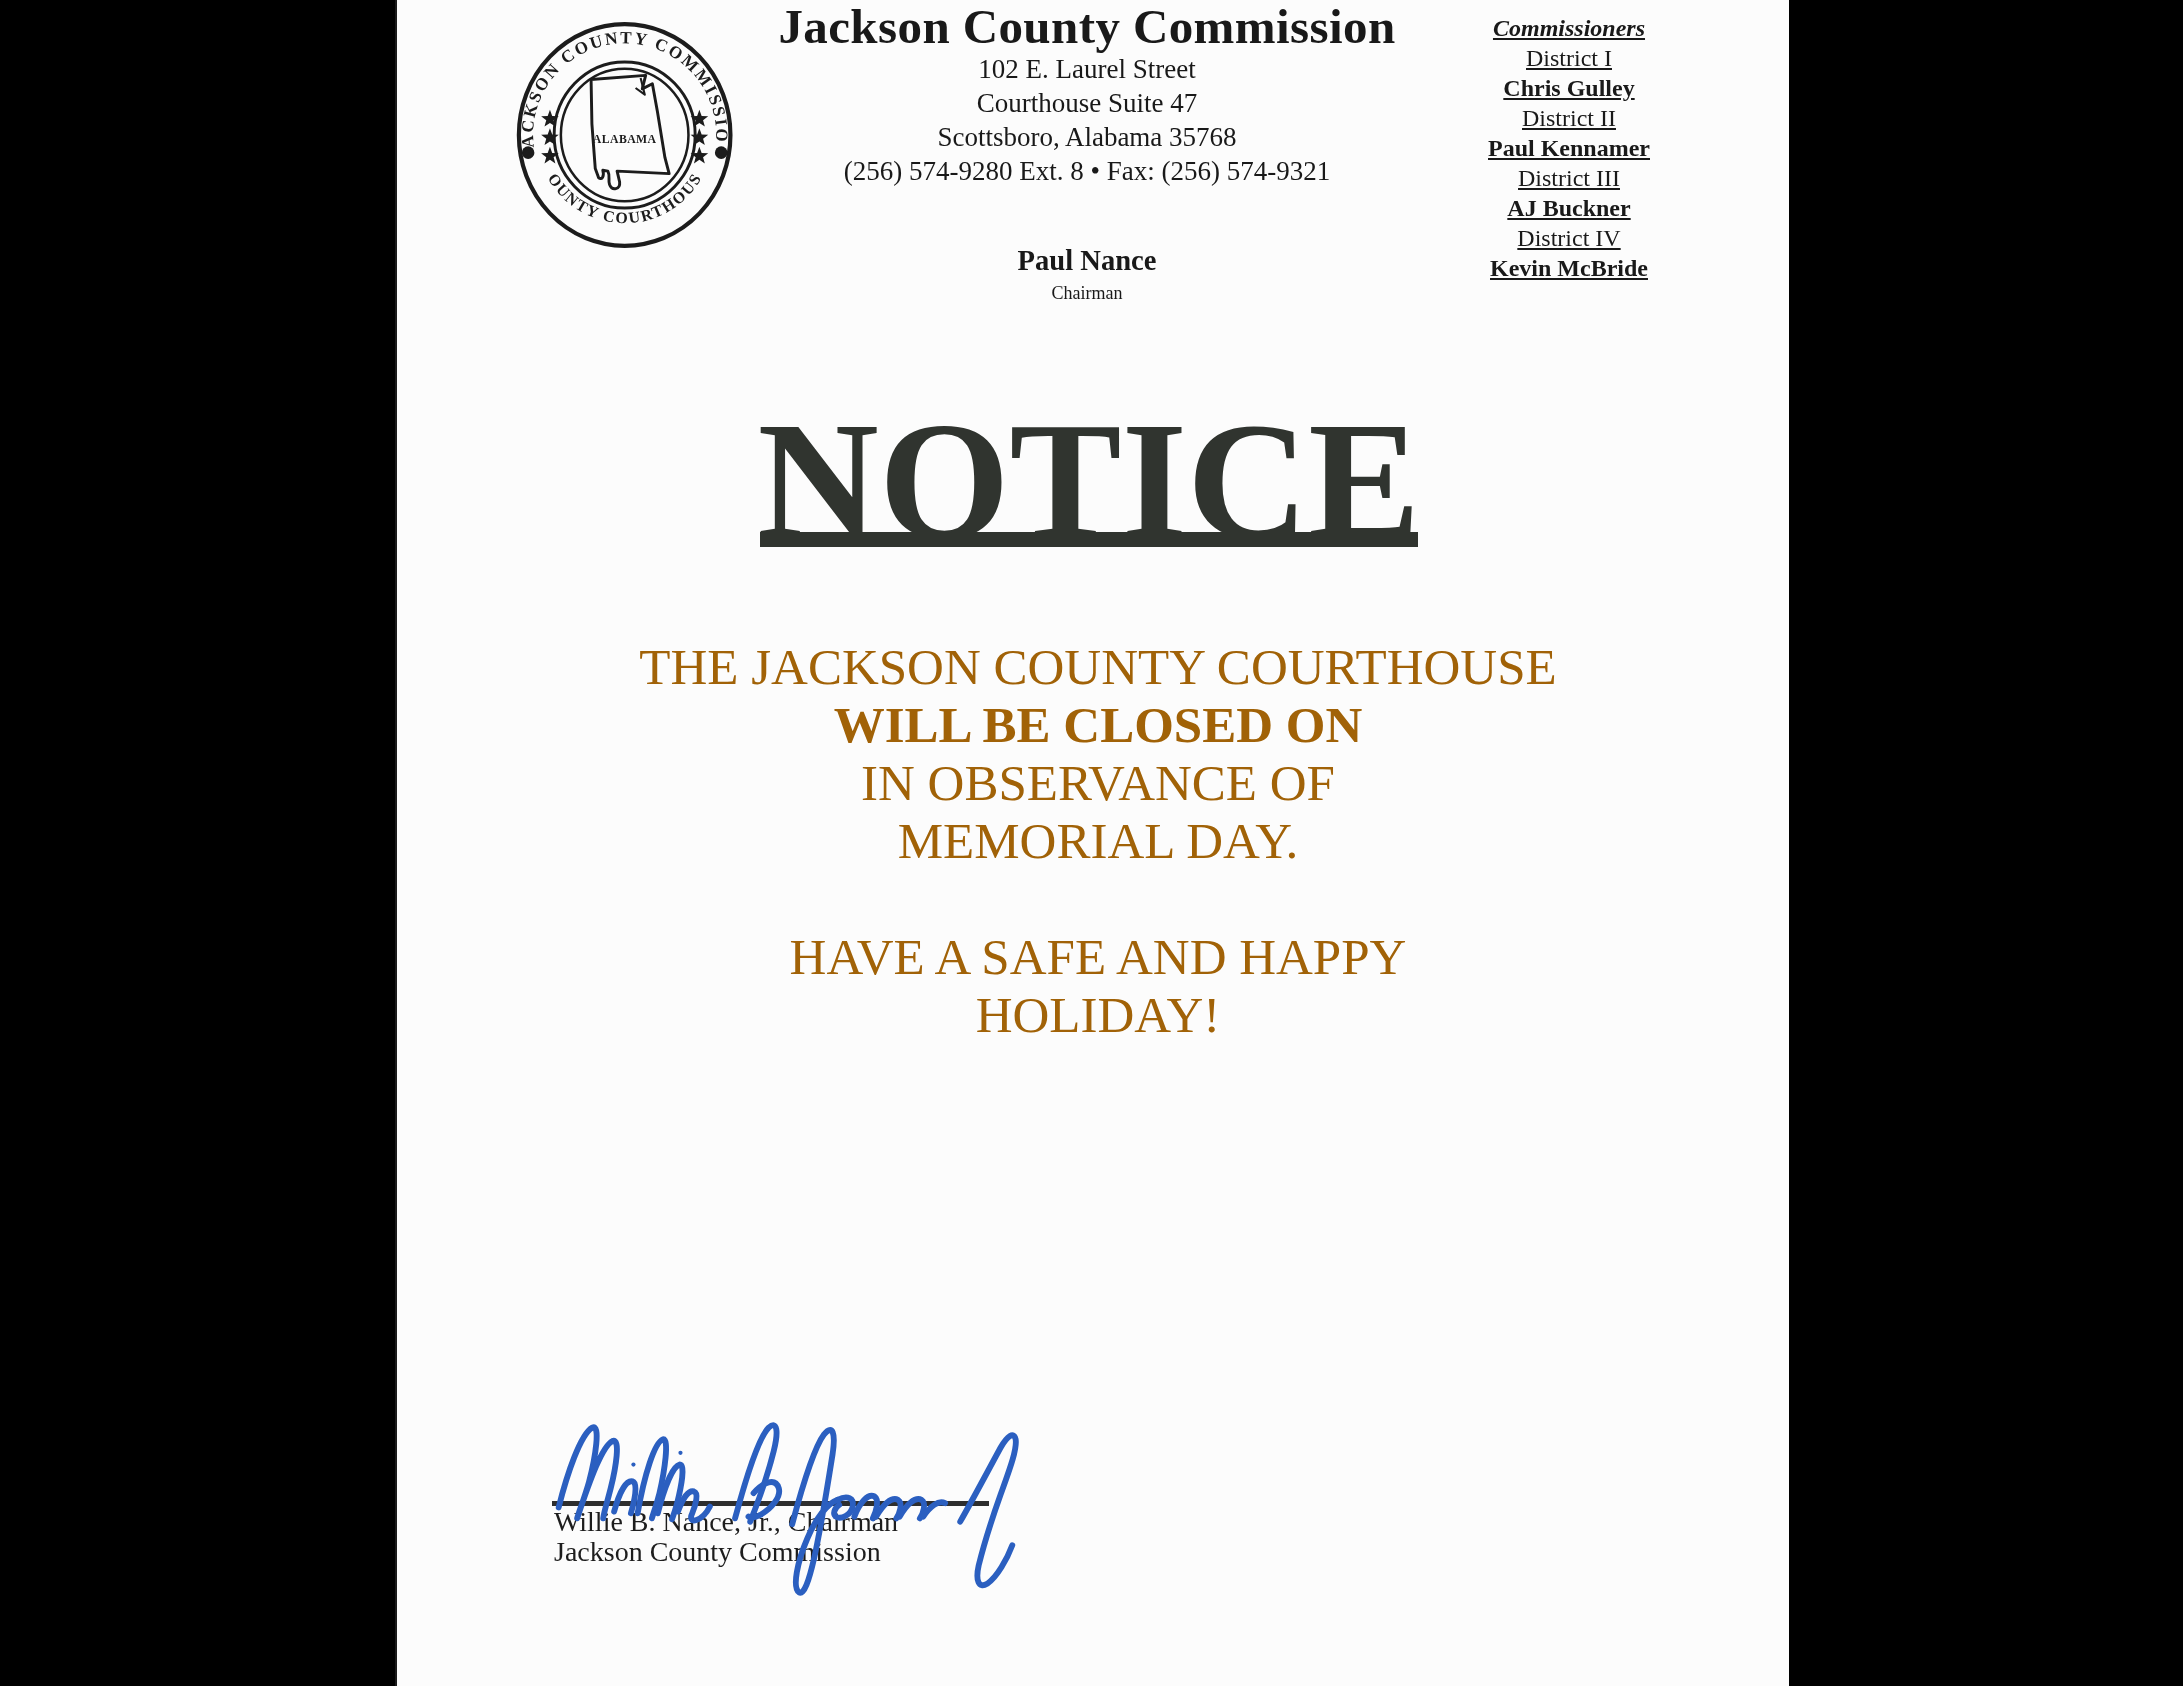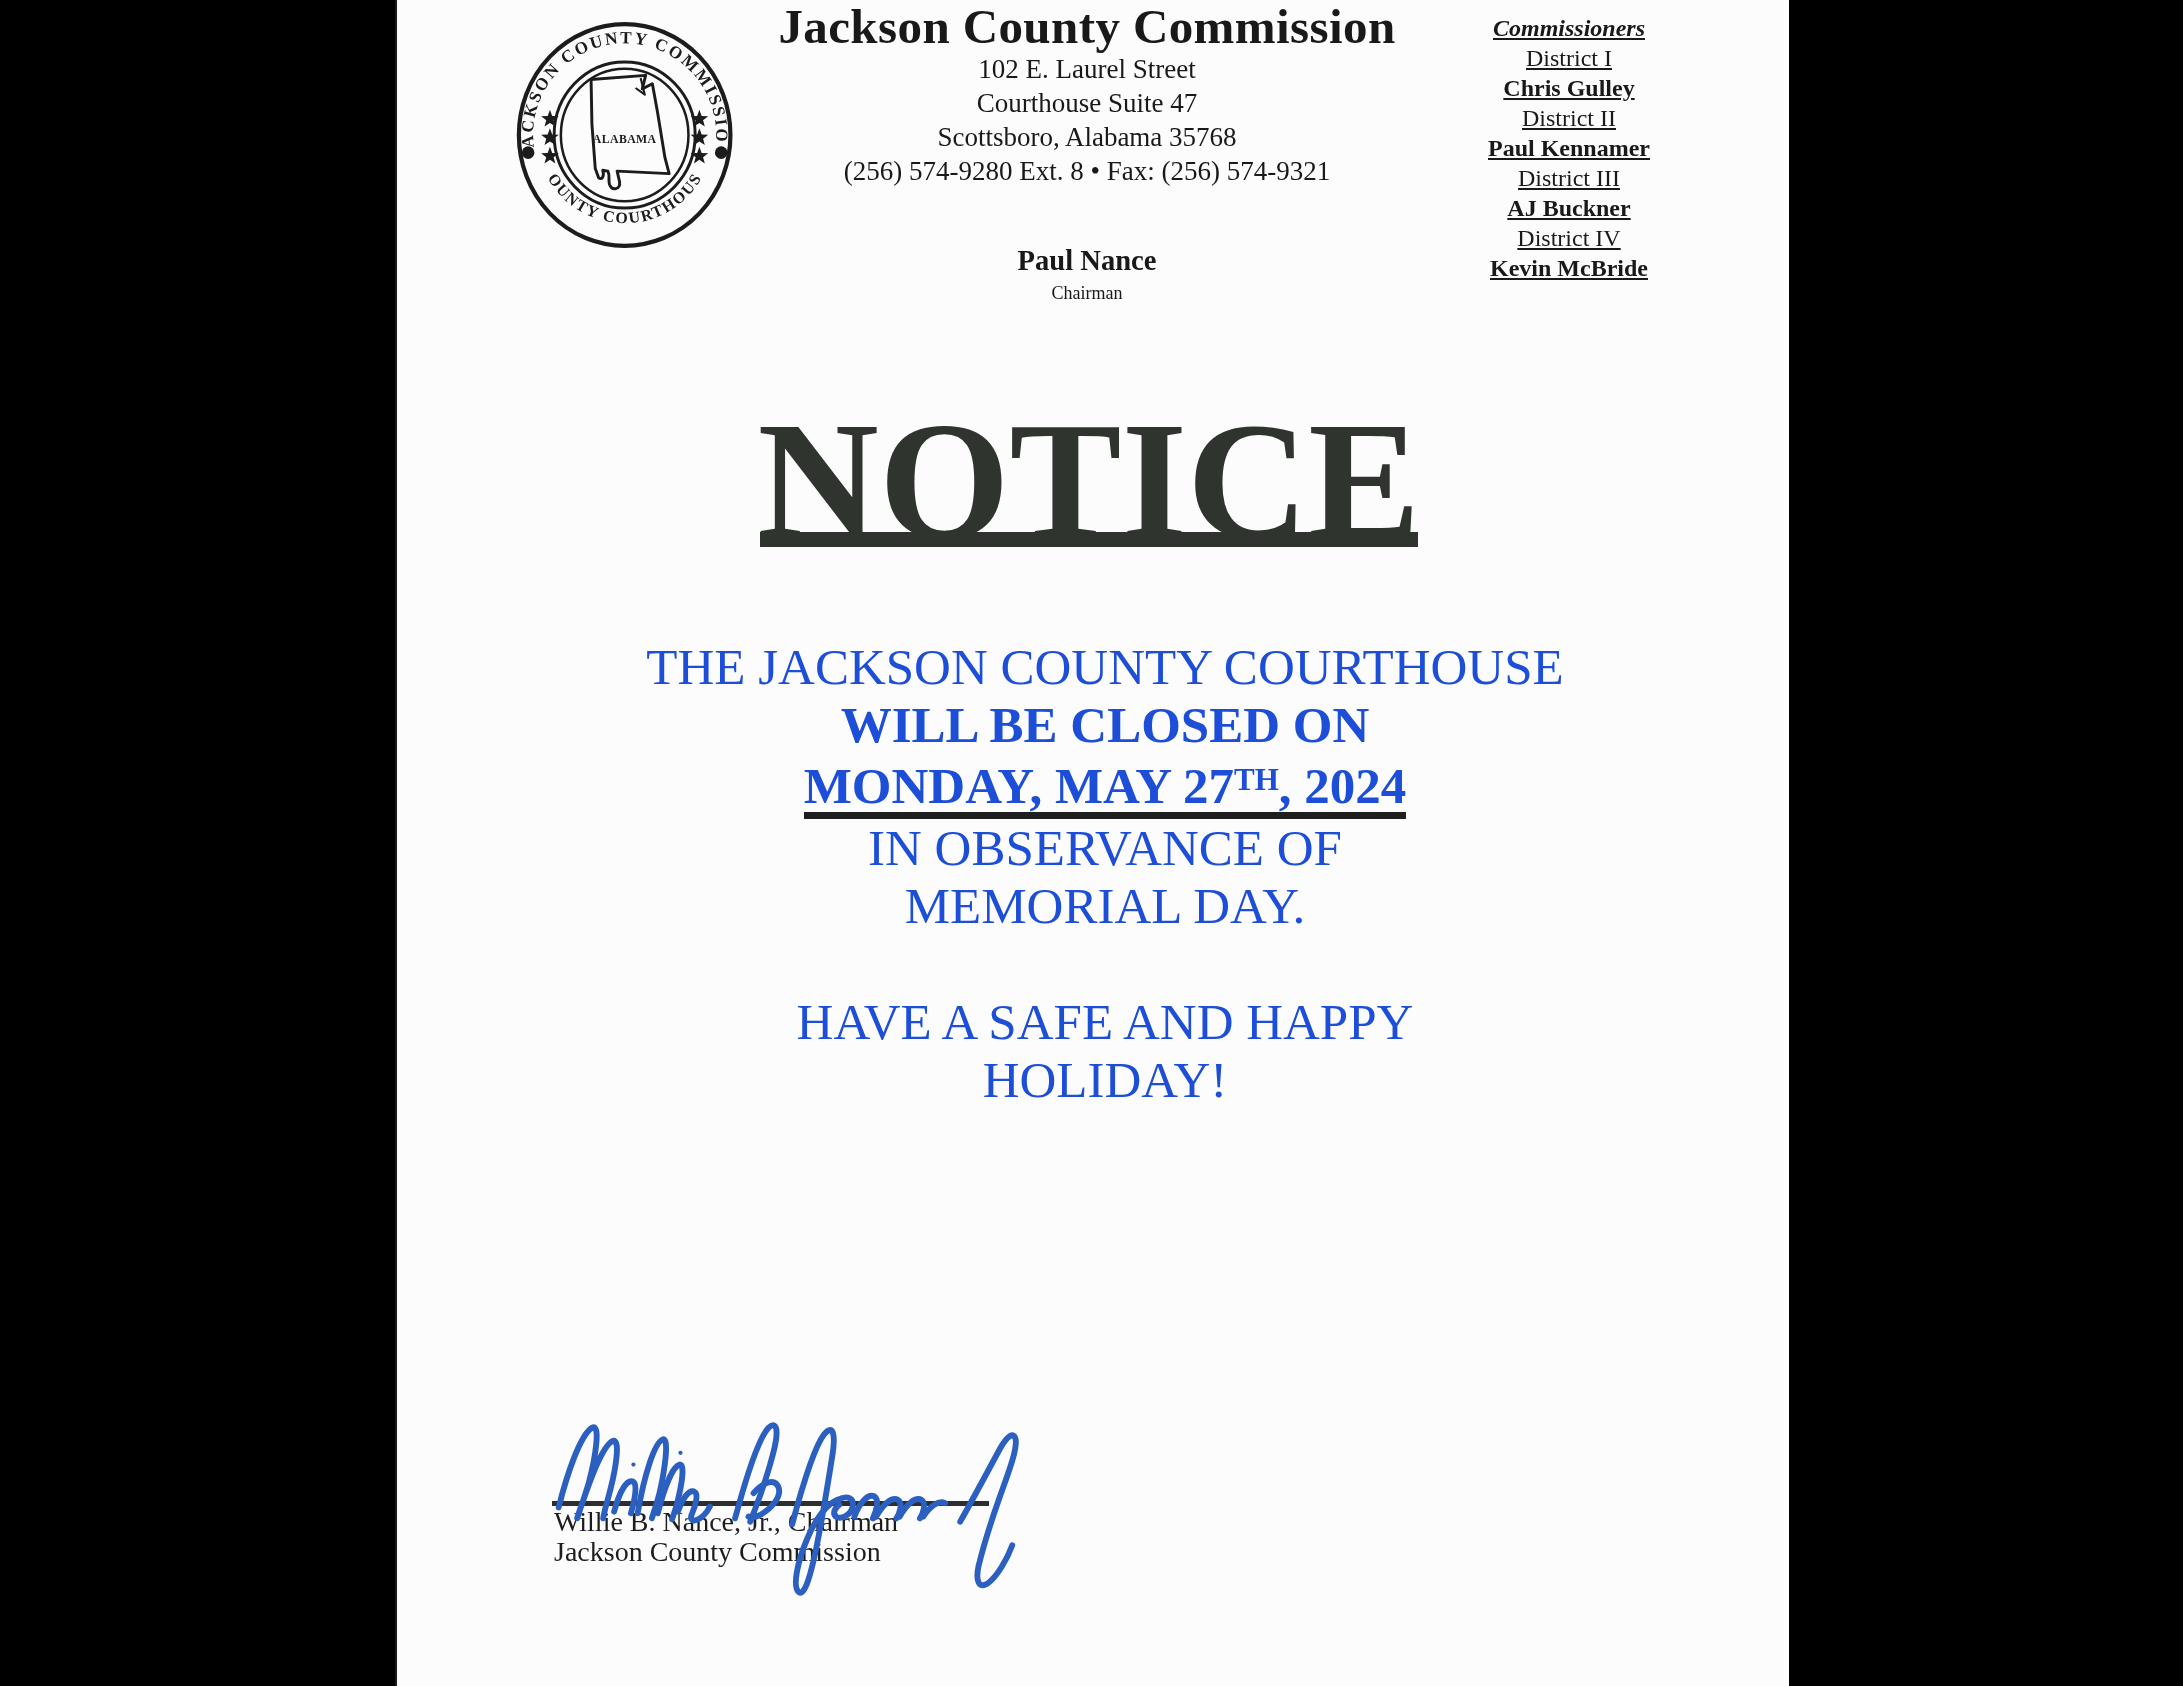--- a/index.html
+++ b/index.html
@@ -34,22 +34,22 @@
   
   .notice-title{
     top:396px;left:0;width:1384px;text-align:center;
     font-size:168px;font-weight:bold;line-height:168px;
     color:#30342f;letter-spacing:0px;
   }
   .notice-rule{
     top:532px;left:363px;width:658px;height:15px;background:#30342f;
   }
   .body-block{
-    top:638px;left:16px;width:1384px;text-align:center;
-    font-size:51px;line-height:58px;color:#1d4ed8;
+    top:638px;left:9px;width:1384px;text-align:center;
+    font-size:51px;line-height:58px;color:#a16207;
   }
   .b-bold{font-weight:bold;}
   .date-underline{
     display:inline-block;line-height:52px;
     border-bottom:7.6px solid #1f1f1f;
   }
   .spacer-line{height:58px;}
   sup.th{font-size:31px;vertical-align:13.4px;}
   
   .sig-rule{top:1501px;left:155px;width:437px;height:5px;background:#2e2e2e;}
@@ -120,21 +120,20 @@
     <div class="comm-district">District IV</div>
     <div class="comm-name">Kevin McBride</div>
   </div>
 
   <div class="abs notice-title">NOTICE</div>
   <div class="abs notice-rule"></div>
 
   <div class="abs body-block">
     <div>THE JACKSON COUNTY COURTHOUSE</div>
     <div class="b-bold">WILL BE CLOSED ON</div>
-    <div class="b-bold"><span class="date-underline"><span>MONDAY, MAY 27</span><sup class="th">TH</sup><span>, 2024</span></span></div>
     <div>IN OBSERVANCE OF</div>
     <div>MEMORIAL DAY.</div>
     <div class="spacer-line"></div>
     <div>HAVE A SAFE AND HAPPY</div>
     <div>HOLIDAY!</div>
   </div>
 
   <div class="abs sig-rule"></div>
   <div class="abs sig-block">
     <div>Willie B. Nance, Jr., Chairman</div>

